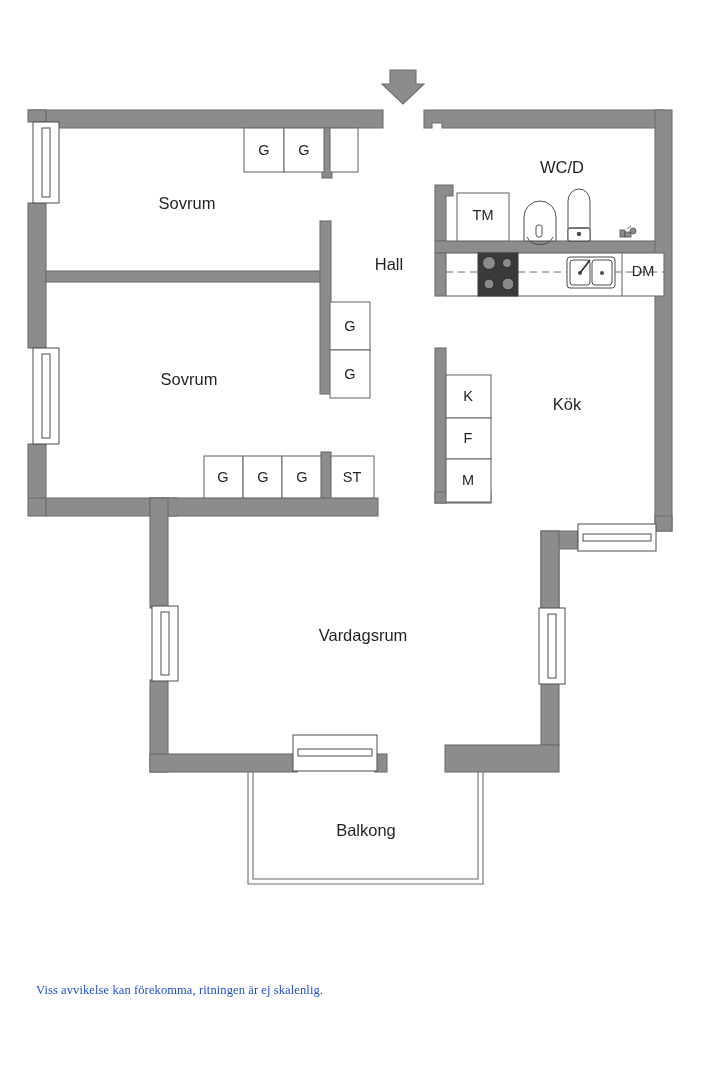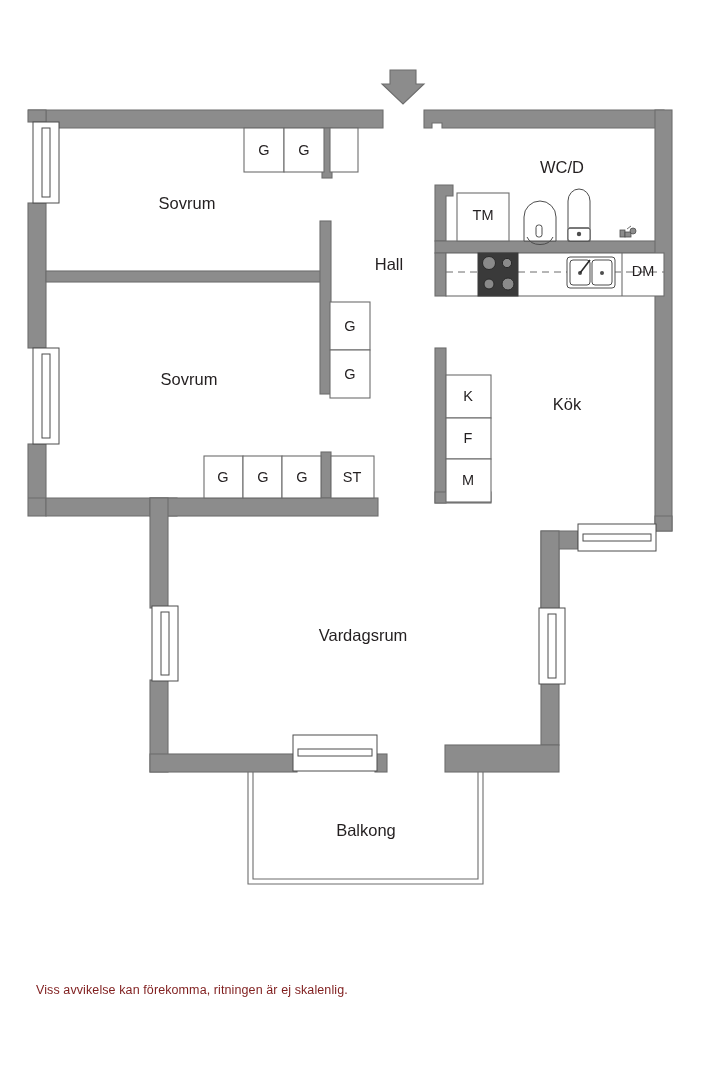--- a/index.html
+++ b/index.html
@@ -40,23 +40,23 @@
     font-family: "Liberation Sans", sans-serif;
     font-size: 14.5px;
     fill: #231f20;
     text-anchor: middle;
     dominant-baseline: middle;
   }
   .disclaimer {
     position: absolute;
     left: 36px;
     top: 983px;
-    font-family: Liberation Sans, sans-serif;
+    font-family: Liberation Serif, serif;
     font-size: 12.5px;
-    color: #7f1d1d;
+    color: #1d4ed8;
     letter-spacing: 0.1px;
     white-space: nowrap;
   }
 </style>
 </head>
 <body>
 
 <div id="plan-root">
 
   <svg id="floorplan-svg" viewBox="0 0 720 1080">

